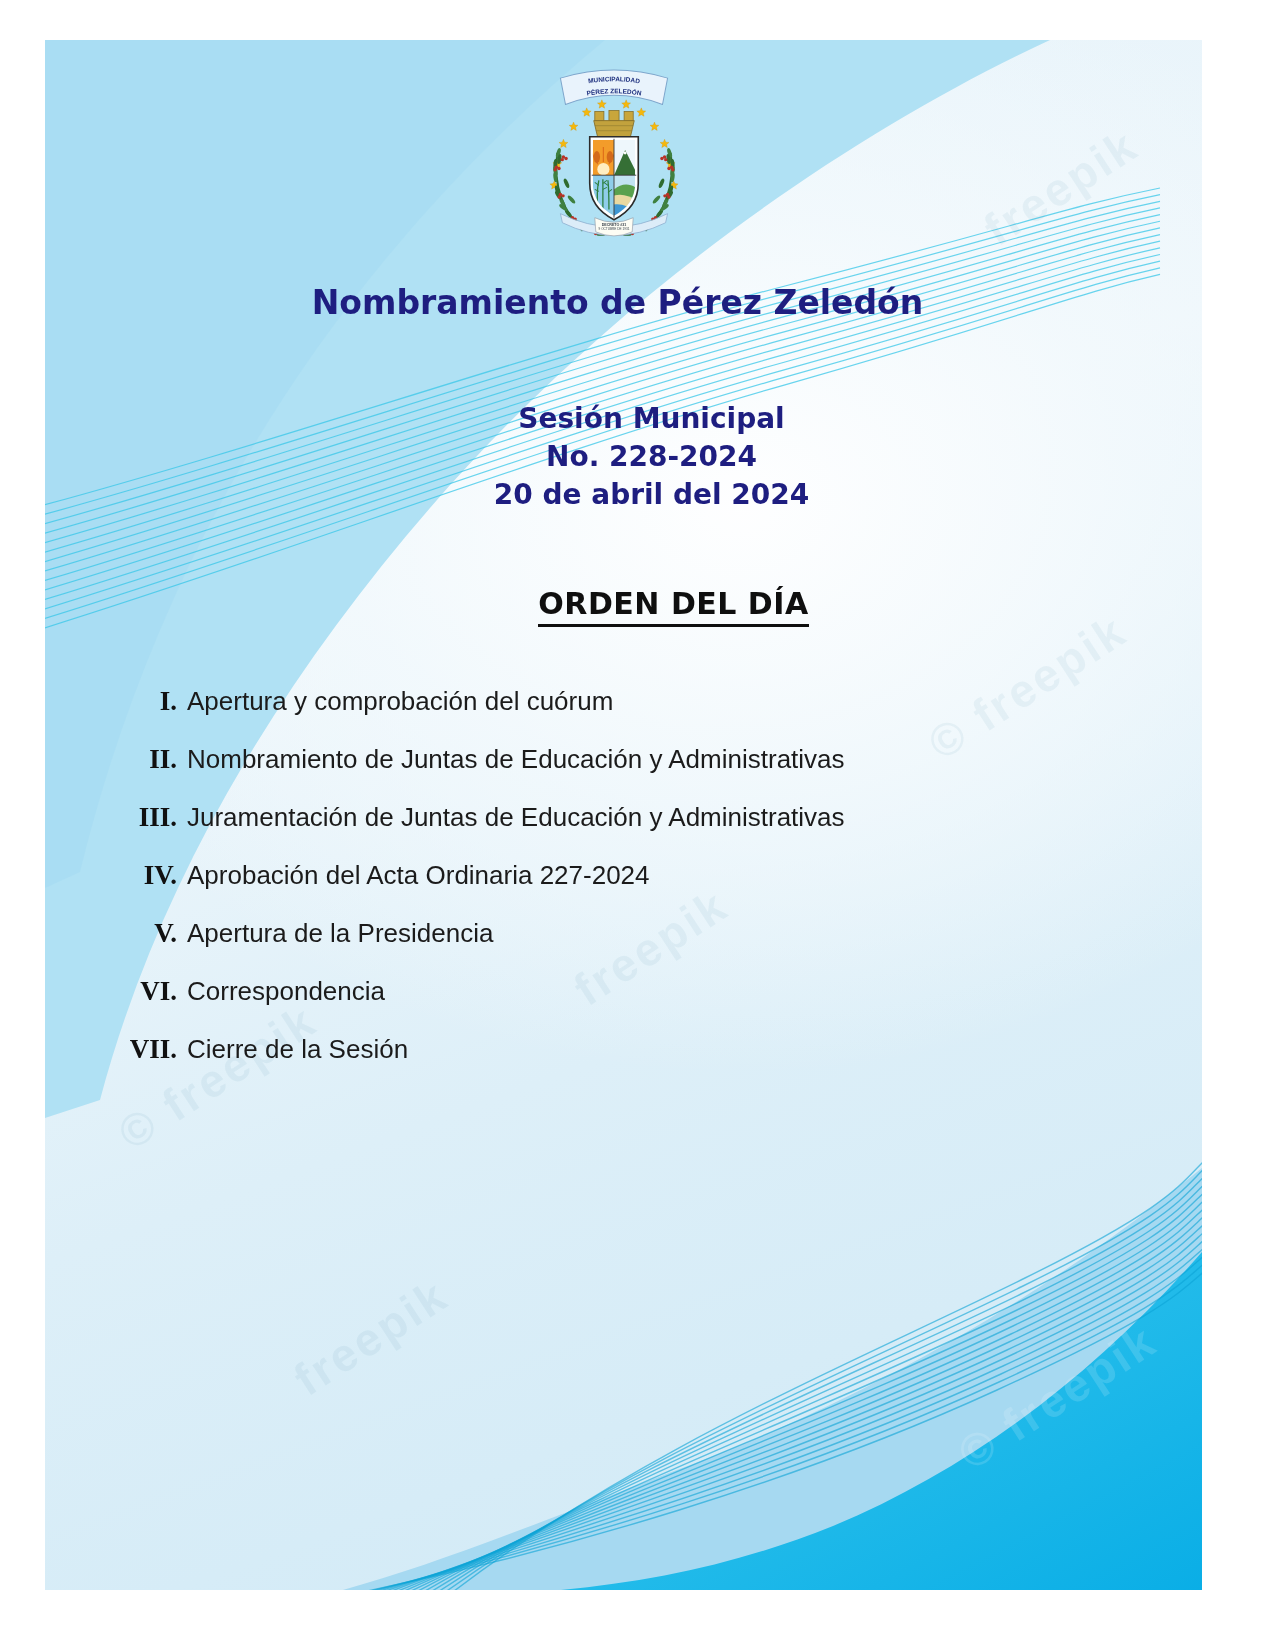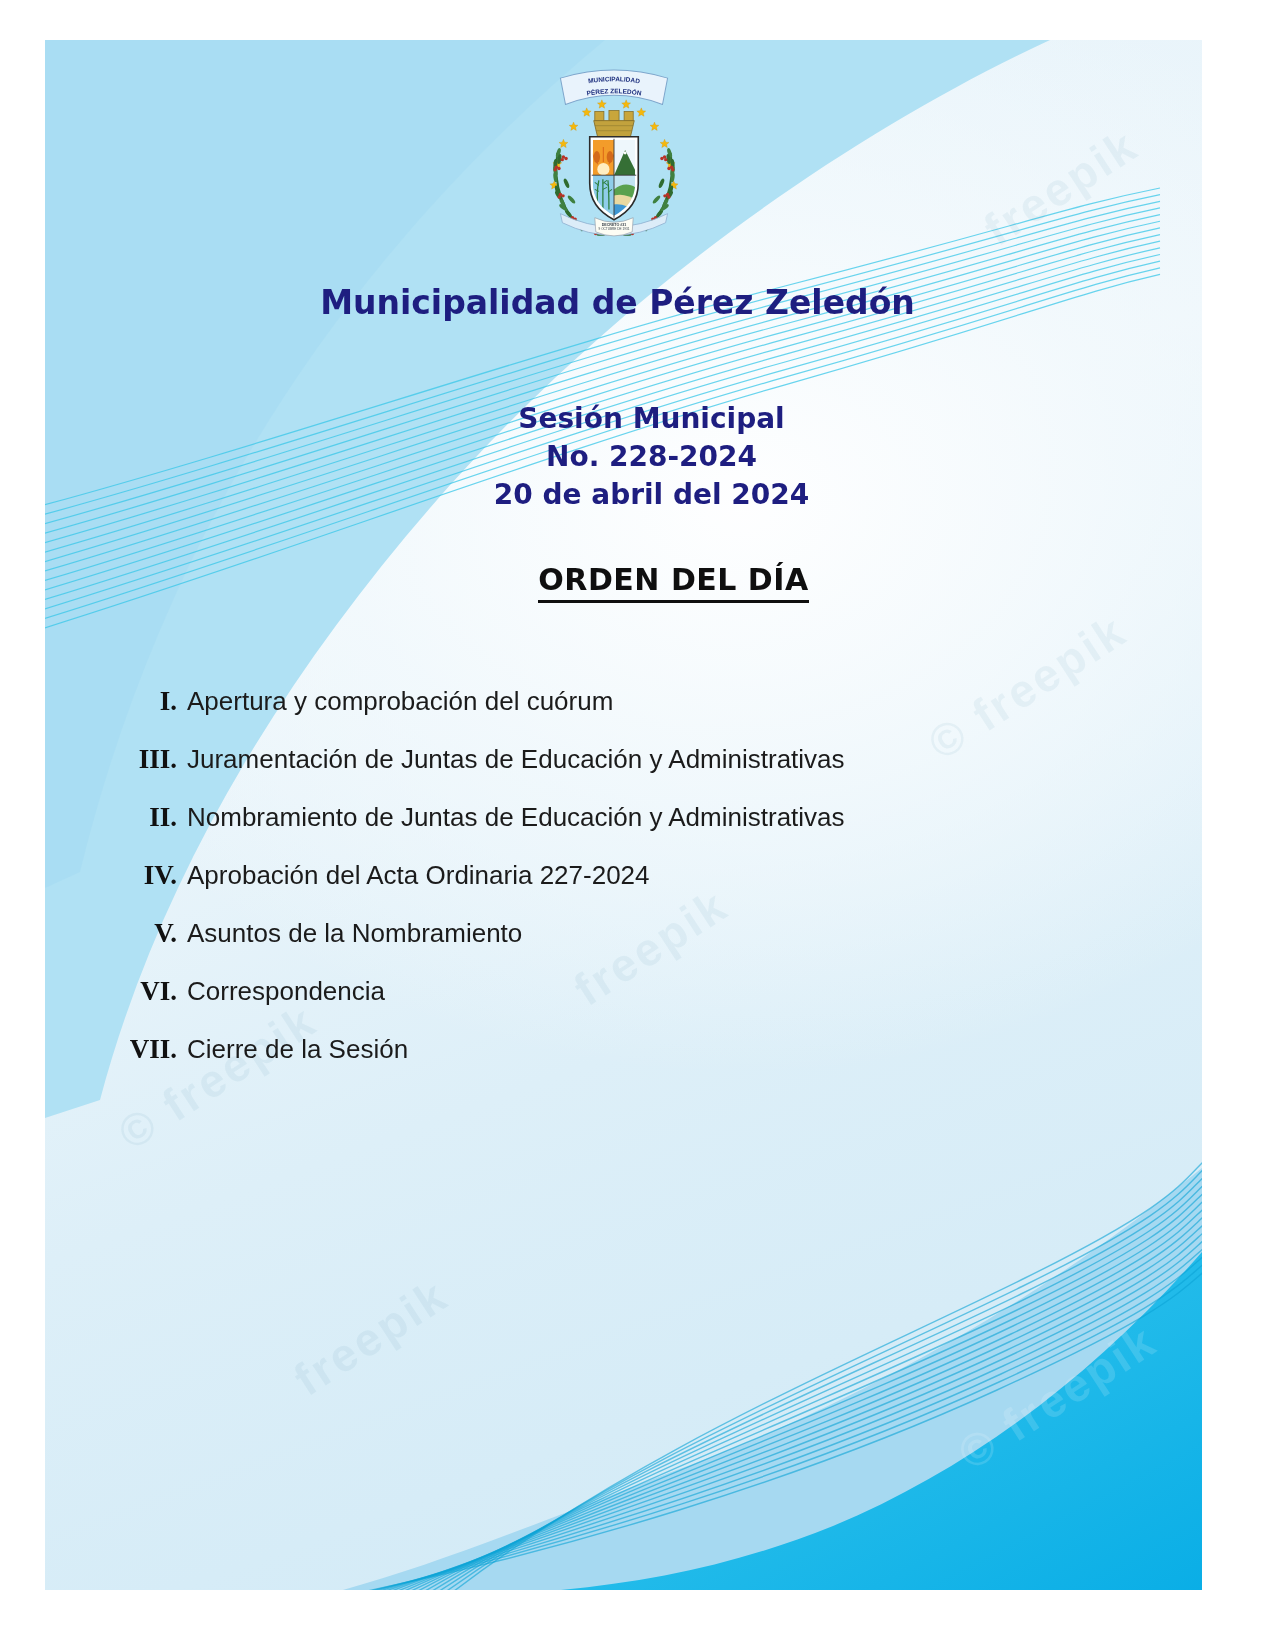--- a/index.html
+++ b/index.html
@@ -33,21 +33,21 @@
     position:absolute;top:240px;left:0;width:100%;text-align:center;
     transform:translateX(-6px);
     color:#1e1e80;font-weight:bold;font-size:33px;line-height:45px;
   }
   .session-block{
     position:absolute;top:360px;left:0;width:100%;text-align:center;
     transform:translateX(28px);
     color:#1e1e80;font-weight:bold;font-size:28px;line-height:38px;
   }
   .orden-heading{
-    position:absolute;top:522px;left:0;width:100%;text-align:center;
+    position:absolute;top:546px;left:0;width:100%;text-align:center;
     transform:translateX(50px);
     font-size:30px;font-weight:bold;color:#0f0f0f;letter-spacing:.5px;
   }
   .orden-heading span{border-bottom:3px solid #0f0f0f;padding-bottom:3px;}
   .agenda{position:absolute;top:646px;left:0;width:100%;}
   .agenda-row{display:flex;align-items:baseline;height:58px;}
   .agenda-num{
     width:132px;text-align:right;flex:0 0 132px;
     font-family:"Liberation Serif",serif;font-weight:bold;font-size:27px;color:#111;
   }
@@ -254,53 +254,53 @@
 
       <g>
         <path d="M22 146 Q75 172 128 146 L126 155 Q75 180 24 155 Z" fill="#dcecf8" stroke="#8fb0d0" stroke-width="0.8"></path>
         <path d="M56 150 Q75 159 94 150 L93 164 Q75 172 57 164 Z" fill="#fdfdf4" stroke="#9aa3ad" stroke-width="0.7"></path>
         <text x="75" y="158" text-anchor="middle" font-size="3.6" font-weight="bold" fill="#38404a" font-family="Liberation Sans,sans-serif">DECRETO #31</text>
         <text x="75" y="162.6" text-anchor="middle" font-size="3.1" fill="#38404a" font-family="Liberation Sans,sans-serif">9 OCTUBRE DE 1931</text>
       </g>
     </svg>
 
     <div class="title-block">
-      <div>Municipalidad de Pérez Zeledón</div>
+      <div>Nombramiento de Pérez Zeledón</div>
     </div>
 
     <div class="session-block">
       <div>Sesión Municipal</div>
       <div>No. 228-2024</div>
       <div>20 de abril del 2024</div>
     </div>
 
     <div class="orden-heading">
       <span>ORDEN DEL DÍA</span>
     </div>
 
     <div class="agenda">
       <div class="agenda-row">
         <div class="agenda-num">I.</div>
         <div class="agenda-label">Apertura y comprobación del cuórum</div>
       </div>
       <div class="agenda-row">
+        <div class="agenda-num">II.</div>
+        <div class="agenda-label">Nombramiento de Juntas de Educación y Administrativas</div>
+      </div>
+      <div class="agenda-row">
         <div class="agenda-num">III.</div>
         <div class="agenda-label">Juramentación de Juntas de Educación y Administrativas</div>
       </div>
       <div class="agenda-row">
-        <div class="agenda-num">II.</div>
-        <div class="agenda-label">Nombramiento de Juntas de Educación y Administrativas</div>
-      </div>
-      <div class="agenda-row">
         <div class="agenda-num">IV.</div>
         <div class="agenda-label">Aprobación del Acta Ordinaria 227-2024</div>
       </div>
       <div class="agenda-row">
         <div class="agenda-num">V.</div>
-        <div class="agenda-label">Asuntos de la Nombramiento</div>
+        <div class="agenda-label">Apertura de la Presidencia</div>
       </div>
       <div class="agenda-row">
         <div class="agenda-num">VI.</div>
         <div class="agenda-label">Correspondencia</div>
       </div>
       <div class="agenda-row">
         <div class="agenda-num">VII.</div>
         <div class="agenda-label">Cierre de la Sesión</div>
       </div>
     </div>

